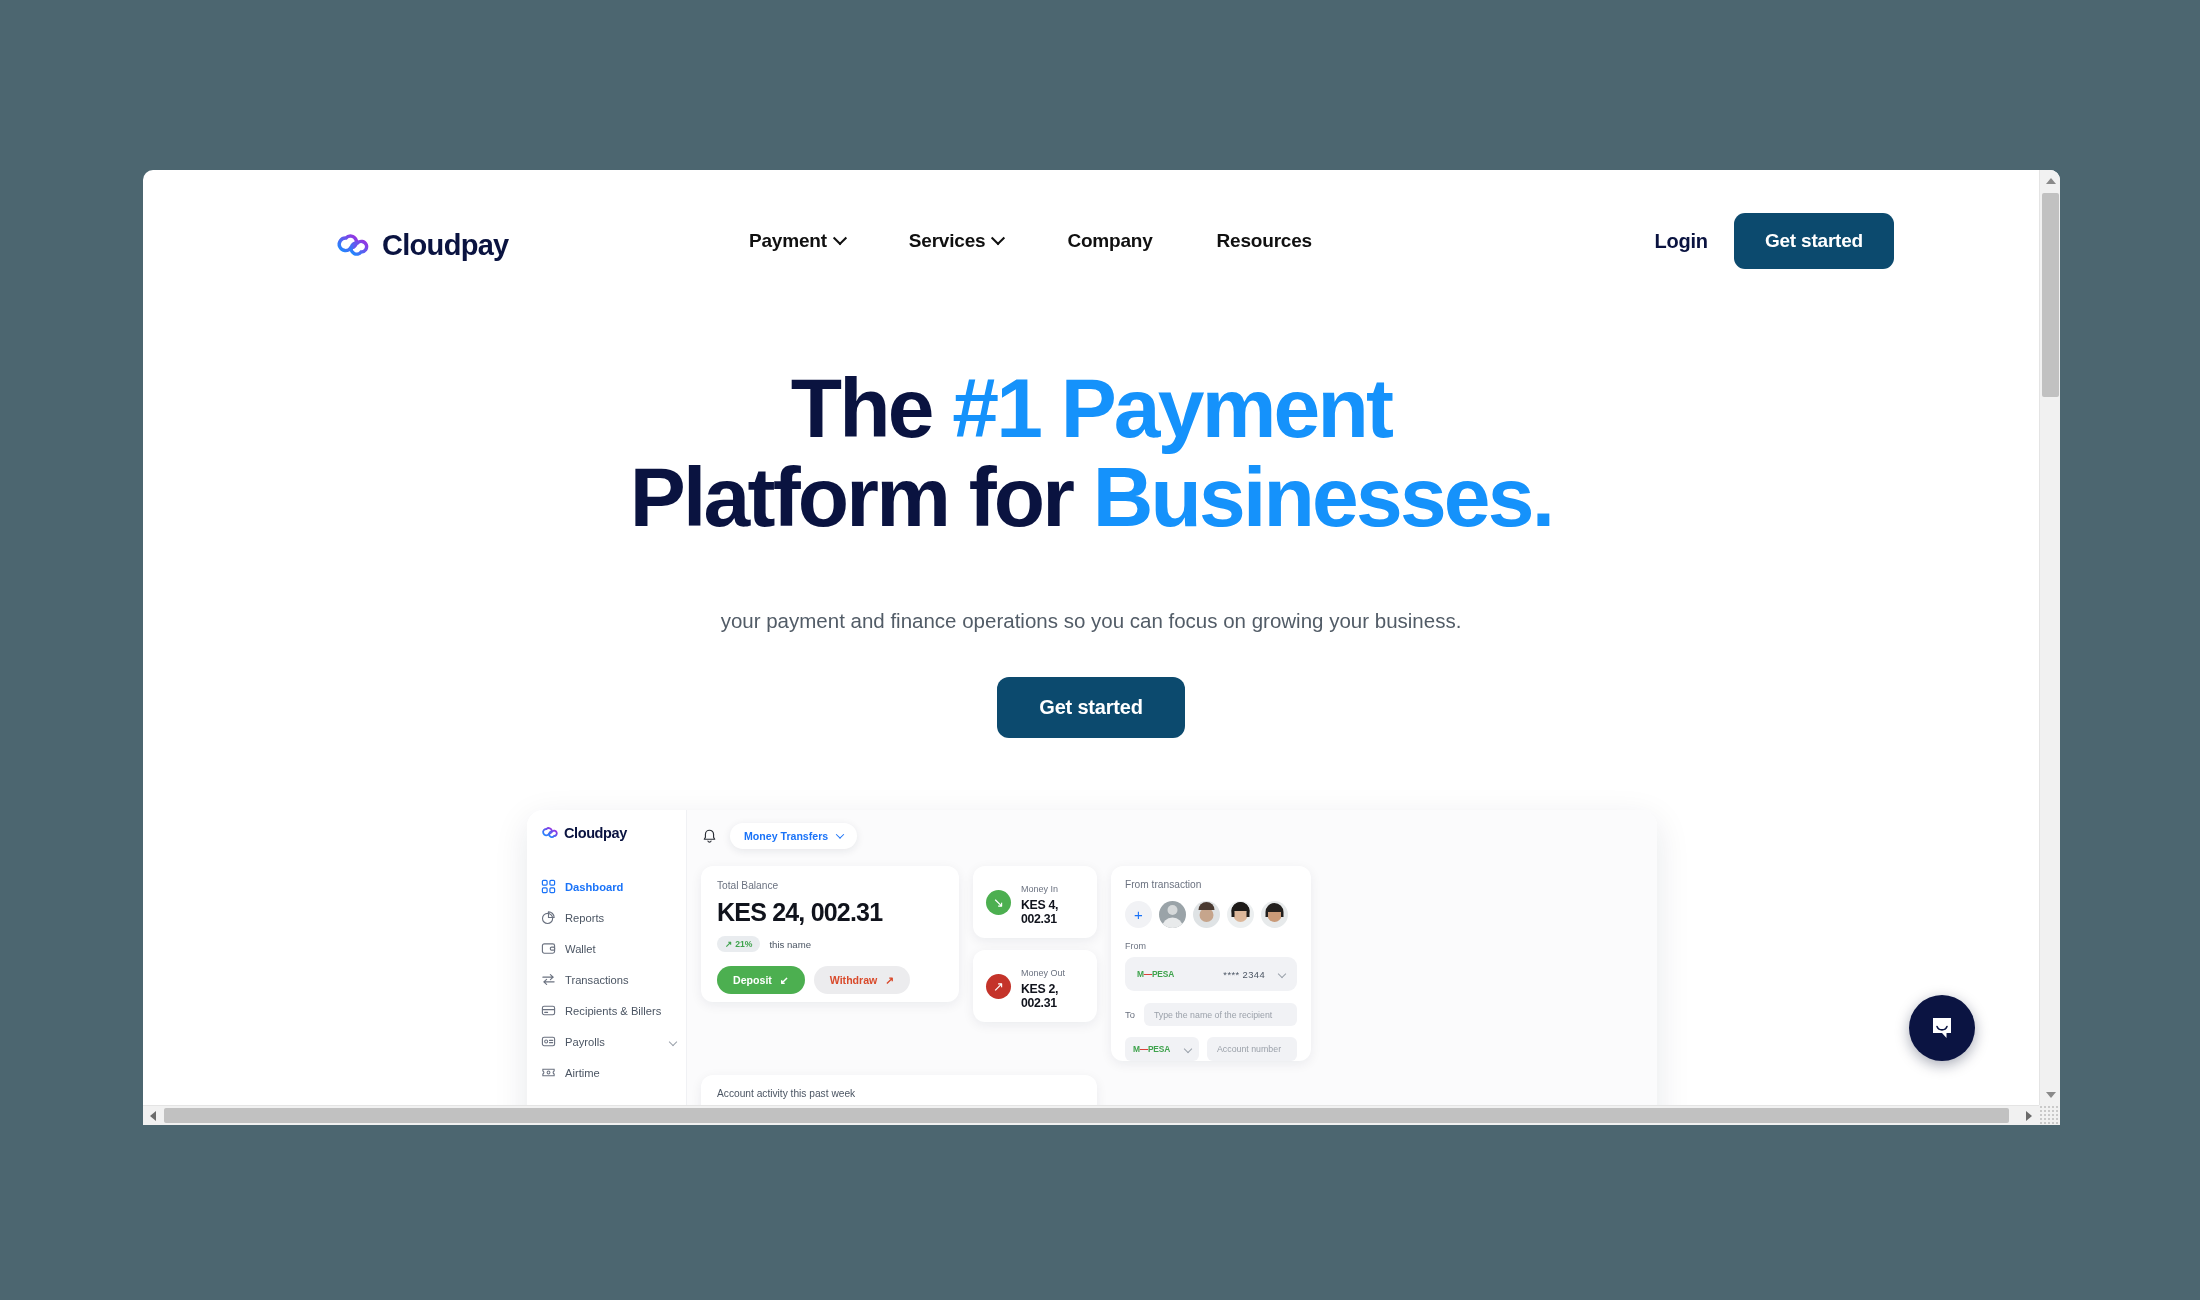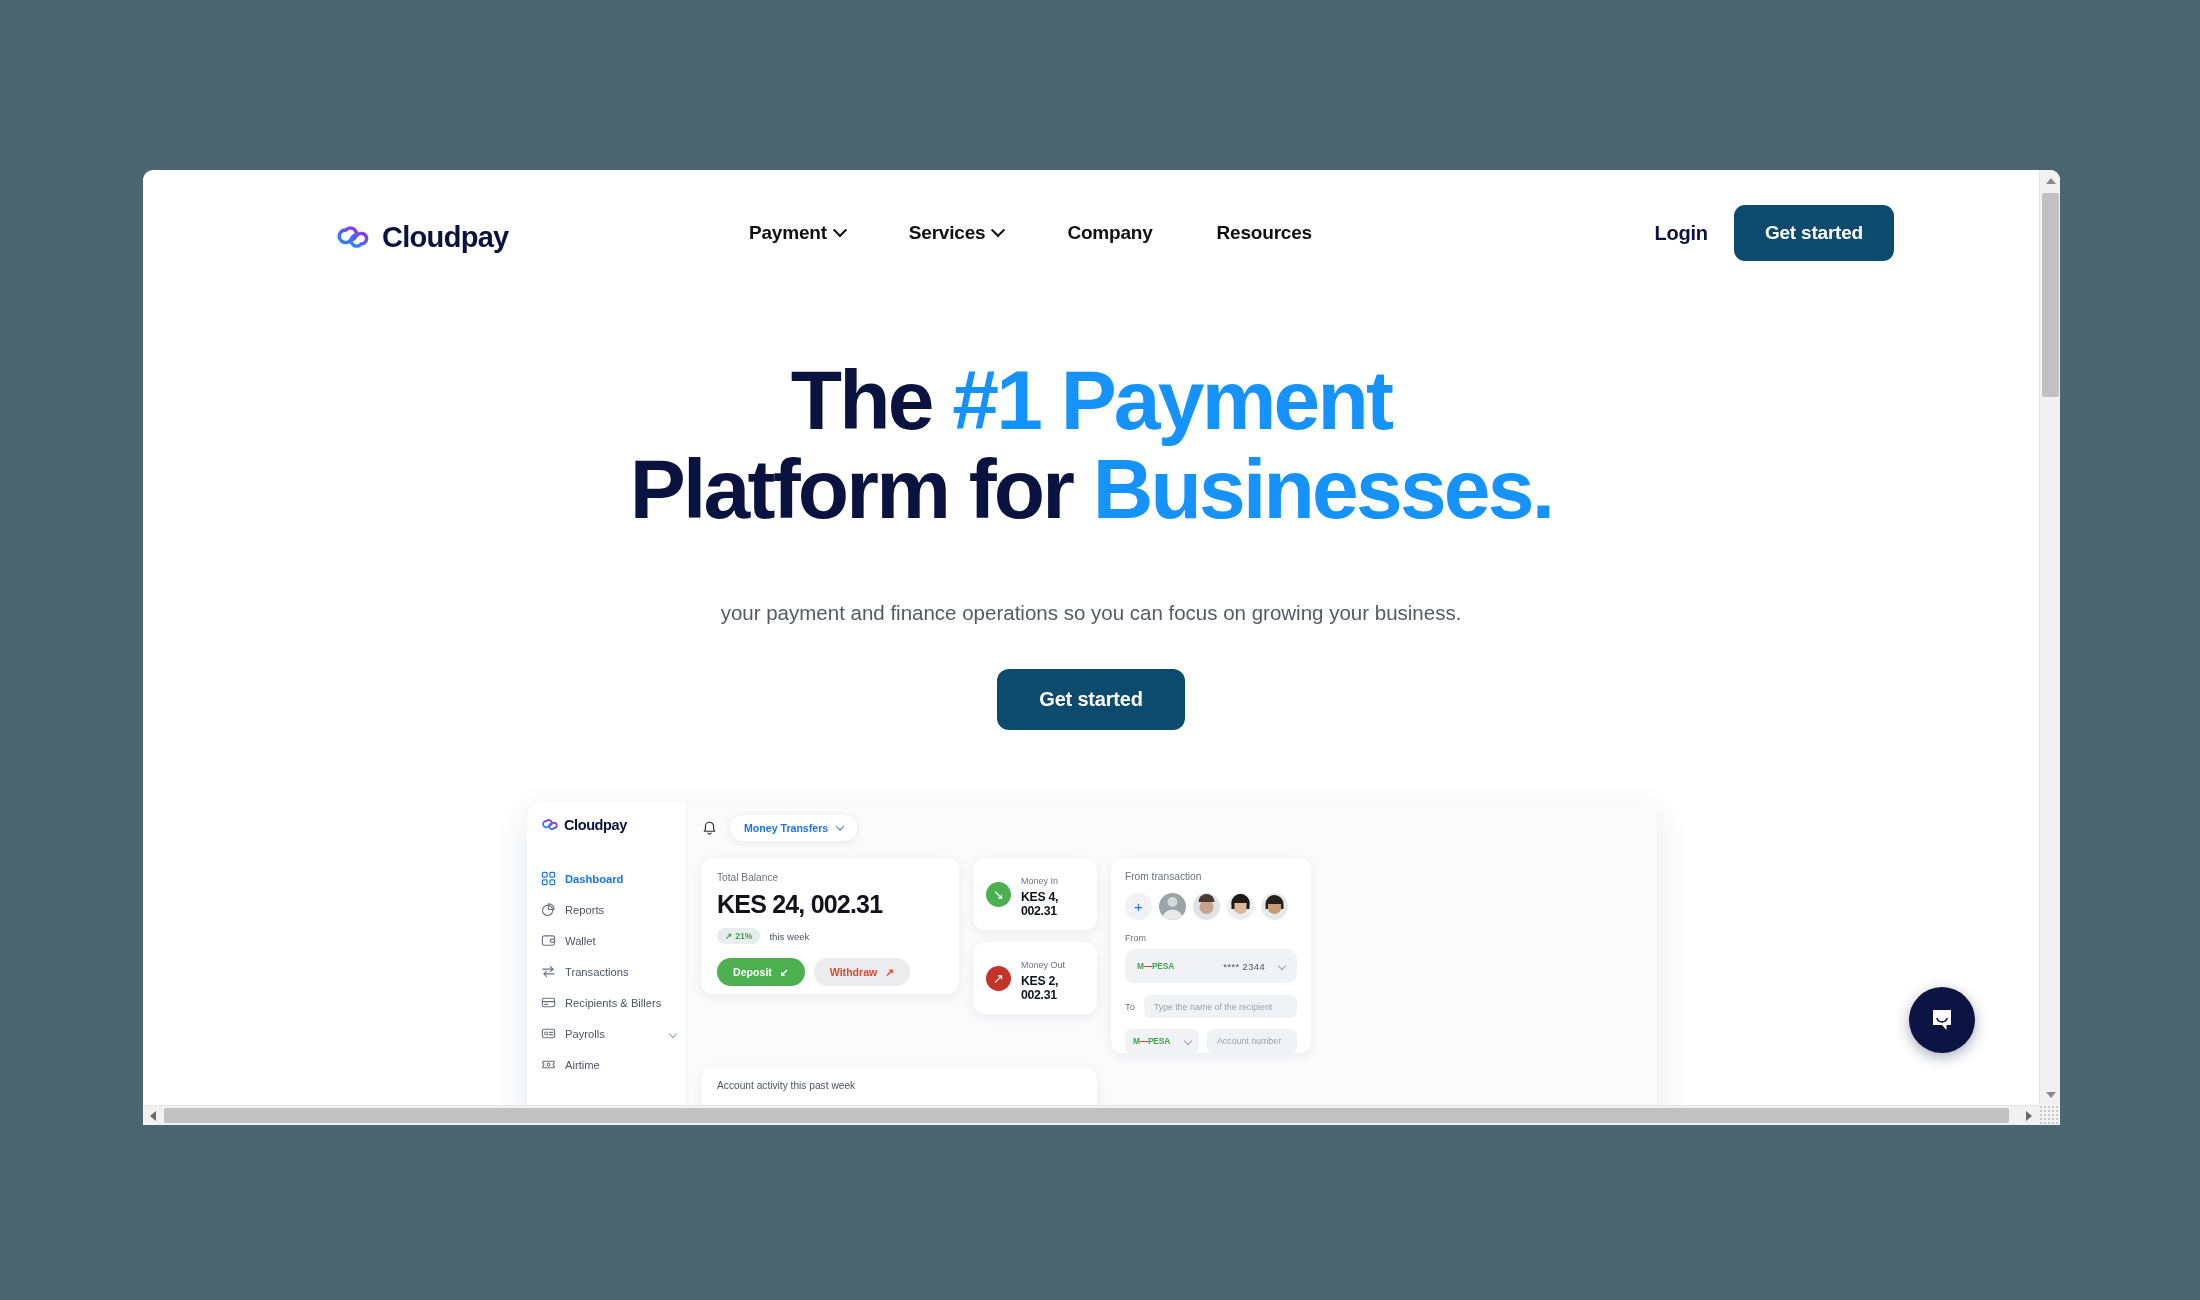--- a/index.html
+++ b/index.html
@@ -14,21 +14,21 @@
     position: absolute;
     left: 143px; top: 170px;
     width: 1917px; height: 955px;
     background: #ffffff;
     border-top-left-radius: 10px;
     border-top-right-radius: 10px;
     overflow: hidden;
   }
   #page-canvas {
     position: absolute;
-    left: 0; top: 8px;
+    left: 0; top: 16px;
     width: 1896px; height: 935px;
     background: #ffffff;
     overflow: hidden;
   }
   
   .scroll-v {
     position: absolute; right: 0; top: 0;
     width: 21px; height: 935px;
     background: #f1f1f1;
     border-left: 1px solid #e4e4e4;
@@ -447,21 +447,21 @@
         <div id="cards-row">
 
           <div id="balance-card" class="card">
             <div class="card-label">Total Balance</div>
             <div id="balance-amount">KES 24, 002.31</div>
             <div id="balance-trend-row">
               <span id="trend-badge">
                 <span>↗</span>
                 <span>21%</span>
               </span>
-              <span id="trend-week">this week</span>
+              <span id="trend-week">this name</span>
             </div>
             <div id="balance-btns">
               <button id="deposit-btn" class="pill">
                 <span>Deposit</span>
                 <span>↙</span>
               </button>
               <button id="withdraw-btn" class="pill">
                 <span>Withdraw</span>
                 <span>↗</span>
               </button>

